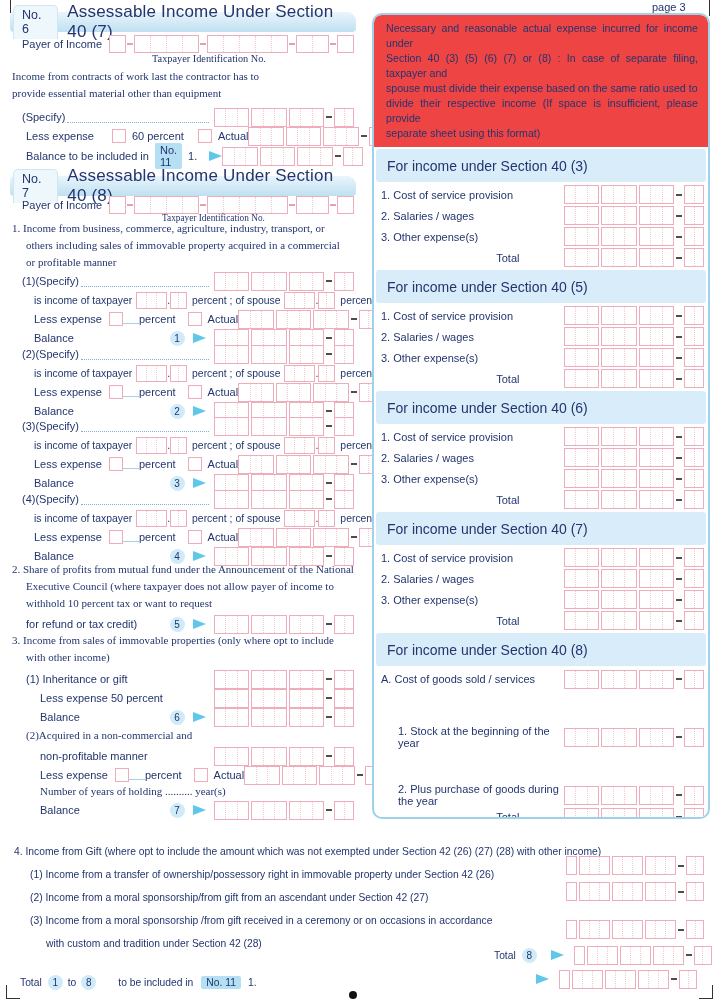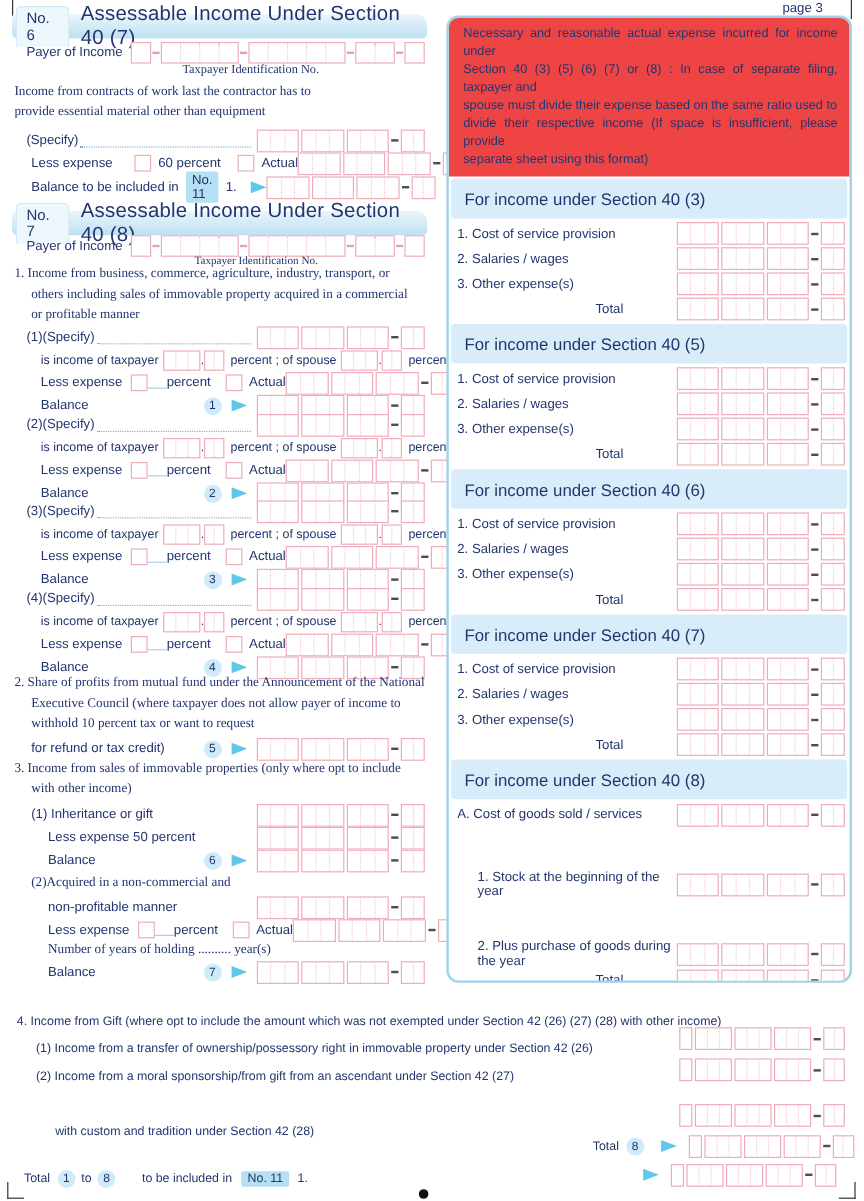--- a/index.html
+++ b/index.html
@@ -1676,20 +1676,21 @@
         </span>
       </div>
     <div class="prow8 tot"></div>
 
   </div>
 
   <div class="bottom">
     <div class="brow" style="left:14px;top:4px">4. Income from Gift (where opt to include the amount which was not exempted under Section 42 (26) (27) (28) with other income)</div>
     <div class="brow" style="left:30px;top:27px">(1) Income from a transfer of ownership/possessory right in immovable property under Section 42 (26)</div>
     <div class="brow" style="left:30px;top:50px">(2) Income from a moral sponsorship/from gift from an ascendant under Section 42 (27)</div>
+    <div class="brow" style="left:30px;top:73px">(3) Income from a moral sponsorship /from gift received in a ceremony or on occasions in accordance</div>
     <div class="brow" style="left:46px;top:96px">with custom and tradition under Section 42 (28)</div>
 
     <span class="abox wide abs" style="left:566px;top:19px">
         <span class="grp">
           <i></i>
         </span>
         <span class="gap"></span>
         <span class="grp">
           <i></i>
           <i></i>

